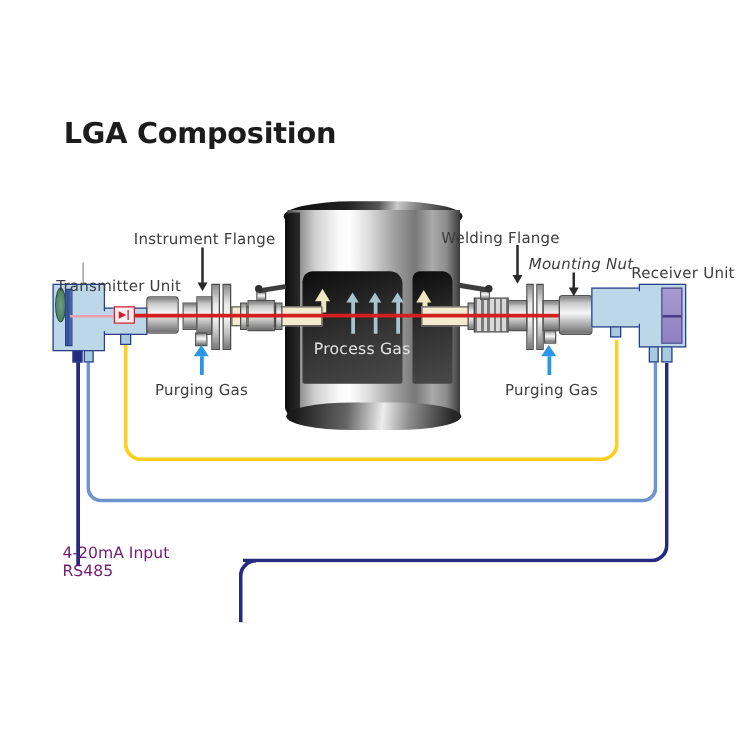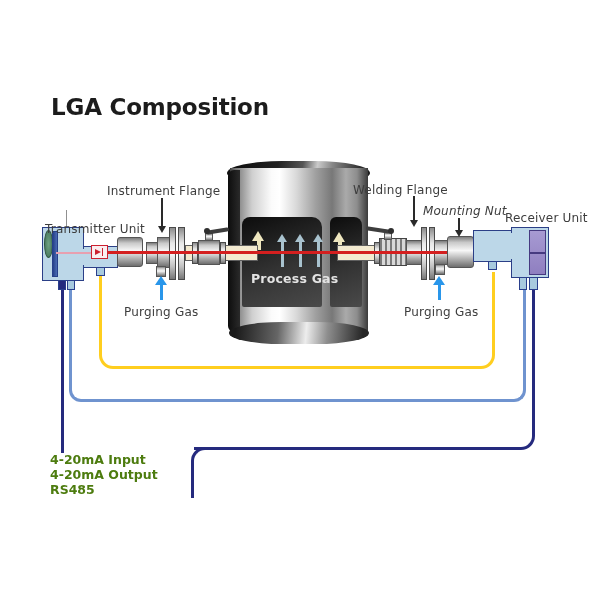--- a/index.html
+++ b/index.html
@@ -43,21 +43,21 @@
   <div class="abs" style="left:257px;top:240px;width:3.5px;height:10px;background:#efe7bf;"></div>
   <div class="tri" style="left:277px;top:234px;border-left:5px solid transparent;border-right:5px solid transparent;border-bottom:8px solid #a9c3cf;"></div>
   <div class="abs" style="left:281px;top:241px;width:2.5px;height:26px;background:#a9c3cf;"></div>
   <div class="tri" style="left:295px;top:234px;border-left:5px solid transparent;border-right:5px solid transparent;border-bottom:8px solid #a9c3cf;"></div>
   <div class="abs" style="left:299px;top:241px;width:2.5px;height:26px;background:#a9c3cf;"></div>
   <div class="tri" style="left:313px;top:234px;border-left:5px solid transparent;border-right:5px solid transparent;border-bottom:8px solid #a9c3cf;"></div>
   <div class="abs" style="left:317px;top:241px;width:2.5px;height:26px;background:#a9c3cf;"></div>
   <div class="tri" style="left:333px;top:232px;border-left:6.5px solid transparent;border-right:6.5px solid transparent;border-bottom:10px solid #efe7bf;"></div>
   <div class="abs" style="left:338px;top:241px;width:3.5px;height:9px;background:#efe7bf;"></div>
 
-  <div class="lbl" style="left:251px;top:271px;font-size:12.5px;color:#e3e3e3;font-weight:bold;">Process Gas</div>
+  <div class="lbl" style="left:251px;top:271px;font-size:12.5px;color:#e3e3e3;">Process Gas</div>
 
   <div class="abs" style="left:185px;top:245px;width:73px;height:16px;background:#f3ead0;border:1.5px solid #5f5f5f;box-sizing:border-box;"></div>
   <div class="abs" style="left:337px;top:245px;width:49px;height:16px;background:#f3ead0;border:1.5px solid #5f5f5f;box-sizing:border-box;"></div>
 
   <div class="plate" style="position:absolute;left:192px;top:242px;width:6px;height:22px;"></div>
   <div class="plate" style="position:absolute;left:220px;top:242px;width:6px;height:22px;"></div>
   <div class="metal" style="position:absolute;left:198px;top:240px;width:22px;height:25px;"></div>
   <div class="metal" style="position:absolute;left:205px;top:233px;width:8px;height:8px;"></div>
   <div class="abs" style="left:206px;top:228.5px;width:23px;height:4px;background:#3d3d3d;border-radius:2px;transform:rotate(-9deg);"></div>
   <div class="abs" style="left:204px;top:228px;width:6px;height:6px;background:#2f2f2f;border-radius:50%;"></div>
@@ -123,19 +123,18 @@
   <div class="tri" style="left:454.5px;top:230px;border-left:4.5px solid transparent;border-right:4.5px solid transparent;border-top:7px solid #2a2a2a;"></div>
 
   <div class="lbl" style="left:45px;top:197px;margin-top:25px;">Transmitter Unit</div>
   <div class="lbl" style="left:107px;top:184px;">Instrument Flange</div>
   <div class="lbl" style="left:353px;top:183px;">Welding Flange</div>
   <div class="lbl" style="left:423px;top:204px;font-style:italic;">Mounting Nut</div>
   <div class="lbl" style="left:505px;top:211px;">Receiver Unit</div>
   <div class="lbl" style="left:124px;top:305px;">Purging Gas</div>
   <div class="lbl" style="left:404px;top:305px;">Purging Gas</div>
 
-  <div class="abs" style="left:50px;top:452px;font-size:12.5px;color:#4d7c0f;line-height:15px;font-weight:bold;">
+  <div class="abs" style="left:50px;top:434px;font-size:12.5px;color:#701a75;line-height:15px;">
     <div>4-20mA Input</div>
-    <div>4-20mA Output</div>
     <div>RS485</div>
   </div>
 
 </div>
 
 </body></html>

